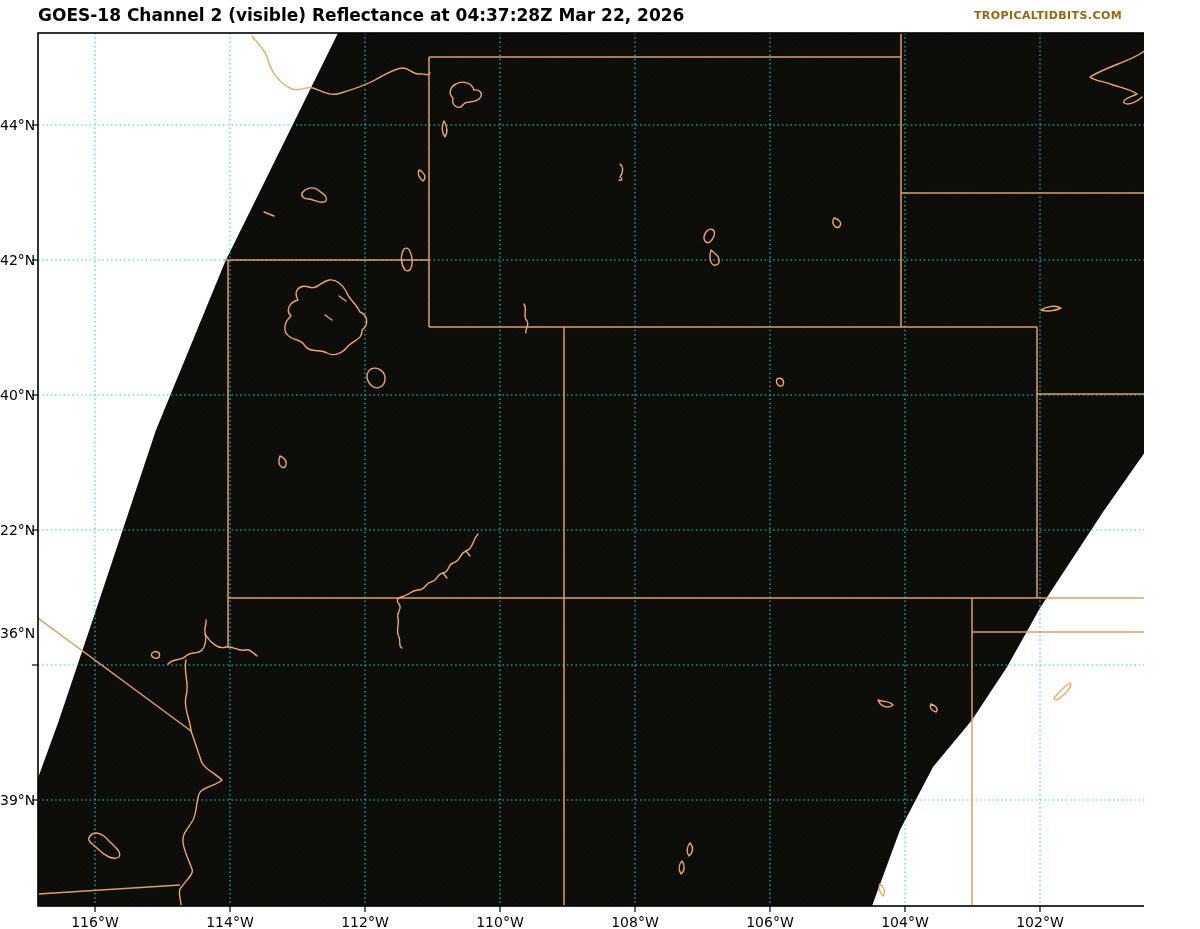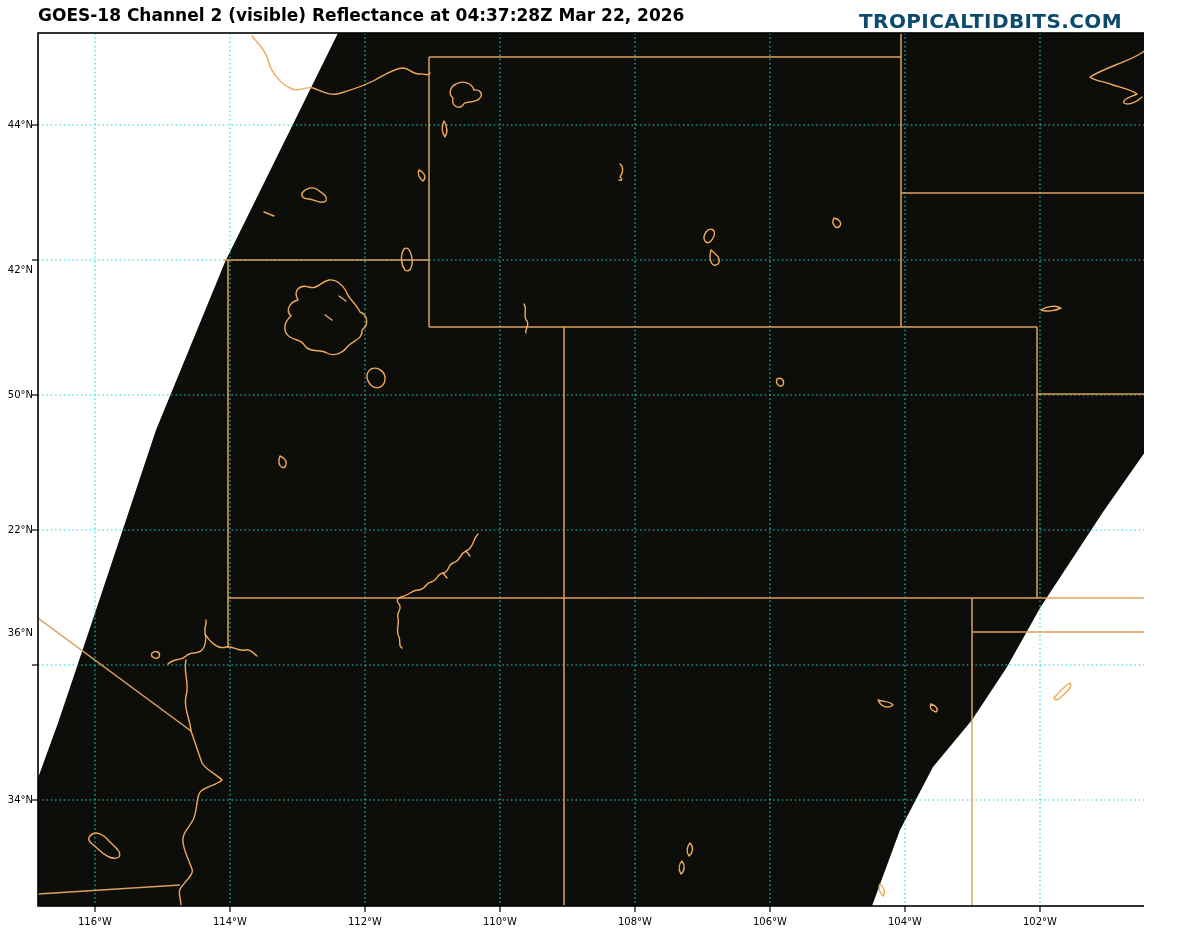--- a/index.html
+++ b/index.html
@@ -5,26 +5,26 @@
   html,body{margin:0;padding:0;background:#ffffff;}
   .page{
     position:relative;width:1144px;height:929px;background:#ffffff;overflow:hidden;
     font-family:"DejaVu Sans","Liberation Sans",sans-serif;
   }
   .title{
     position:absolute;left:38px;top:5px;font-size:17px;font-weight:bold;color:#000;
     white-space:nowrap;letter-spacing:0px;
   }
   .watermark{
-    position:absolute;right:22px;top:9px;font-size:20px;font-weight:bold;color:#0c4a6e;
+    position:absolute;right:22px;top:9px;font-size:11px;font-weight:bold;color:#a16207;
     letter-spacing:0.4px;white-space:nowrap;
   }
   .map-svg{position:absolute;left:0;top:0;pointer-events:none;}
   .axis-label{
-    position:absolute;font-size:10px;color:#000;line-height:18px;white-space:nowrap;
+    position:absolute;font-size:14px;color:#000;line-height:18px;white-space:nowrap;
   }
   .lat-label{left:0;width:33px;text-align:right;}
   .lon-label{width:60px;text-align:center;top:913px;}
 </style>
 </head>
 <body>
 
 <div class="page">
 
   <div class="title">GOES-18 Channel 2 (visible) Reflectance at 04:37:28Z Mar 22, 2026</div>
@@ -174,25 +174,25 @@
       <path d="M 32,125 H 38"></path>
         <path d="M 32,260 H 38"></path>
         <path d="M 32,395 H 38"></path>
       <path d="M 32,530 H 38"></path>
         <path d="M 32,665 H 38"></path>
         <path d="M 32,800 H 38"></path>
     </g>
   </svg>
 
   <div class="axis-label lat-label" style="top:116px">44°N</div>
-  <div class="axis-label lat-label" style="top:261px">42°N</div>
-  <div class="axis-label lat-label" style="top:386px">50°N</div>
+  <div class="axis-label lat-label" style="top:251px">42°N</div>
+  <div class="axis-label lat-label" style="top:386px">40°N</div>
   <div class="axis-label lat-label" style="top:521px">22°N</div>
   <div class="axis-label lat-label" style="top:624px">36°N</div>
-  <div class="axis-label lat-label" style="top:791px">34°N</div>
+  <div class="axis-label lat-label" style="top:791px">39°N</div>
 
   <div class="axis-label lon-label" style="left:65px">116°W</div>
   <div class="axis-label lon-label" style="left:200px">114°W</div>
   <div class="axis-label lon-label" style="left:335px">112°W</div>
   <div class="axis-label lon-label" style="left:470px">110°W</div>
   <div class="axis-label lon-label" style="left:605px">108°W</div>
   <div class="axis-label lon-label" style="left:740px">106°W</div>
   <div class="axis-label lon-label" style="left:875px">104°W</div>
   <div class="axis-label lon-label" style="left:1010px">102°W</div>
   <div class="axis-label lon-label" style="left:1145px">100°W</div>

